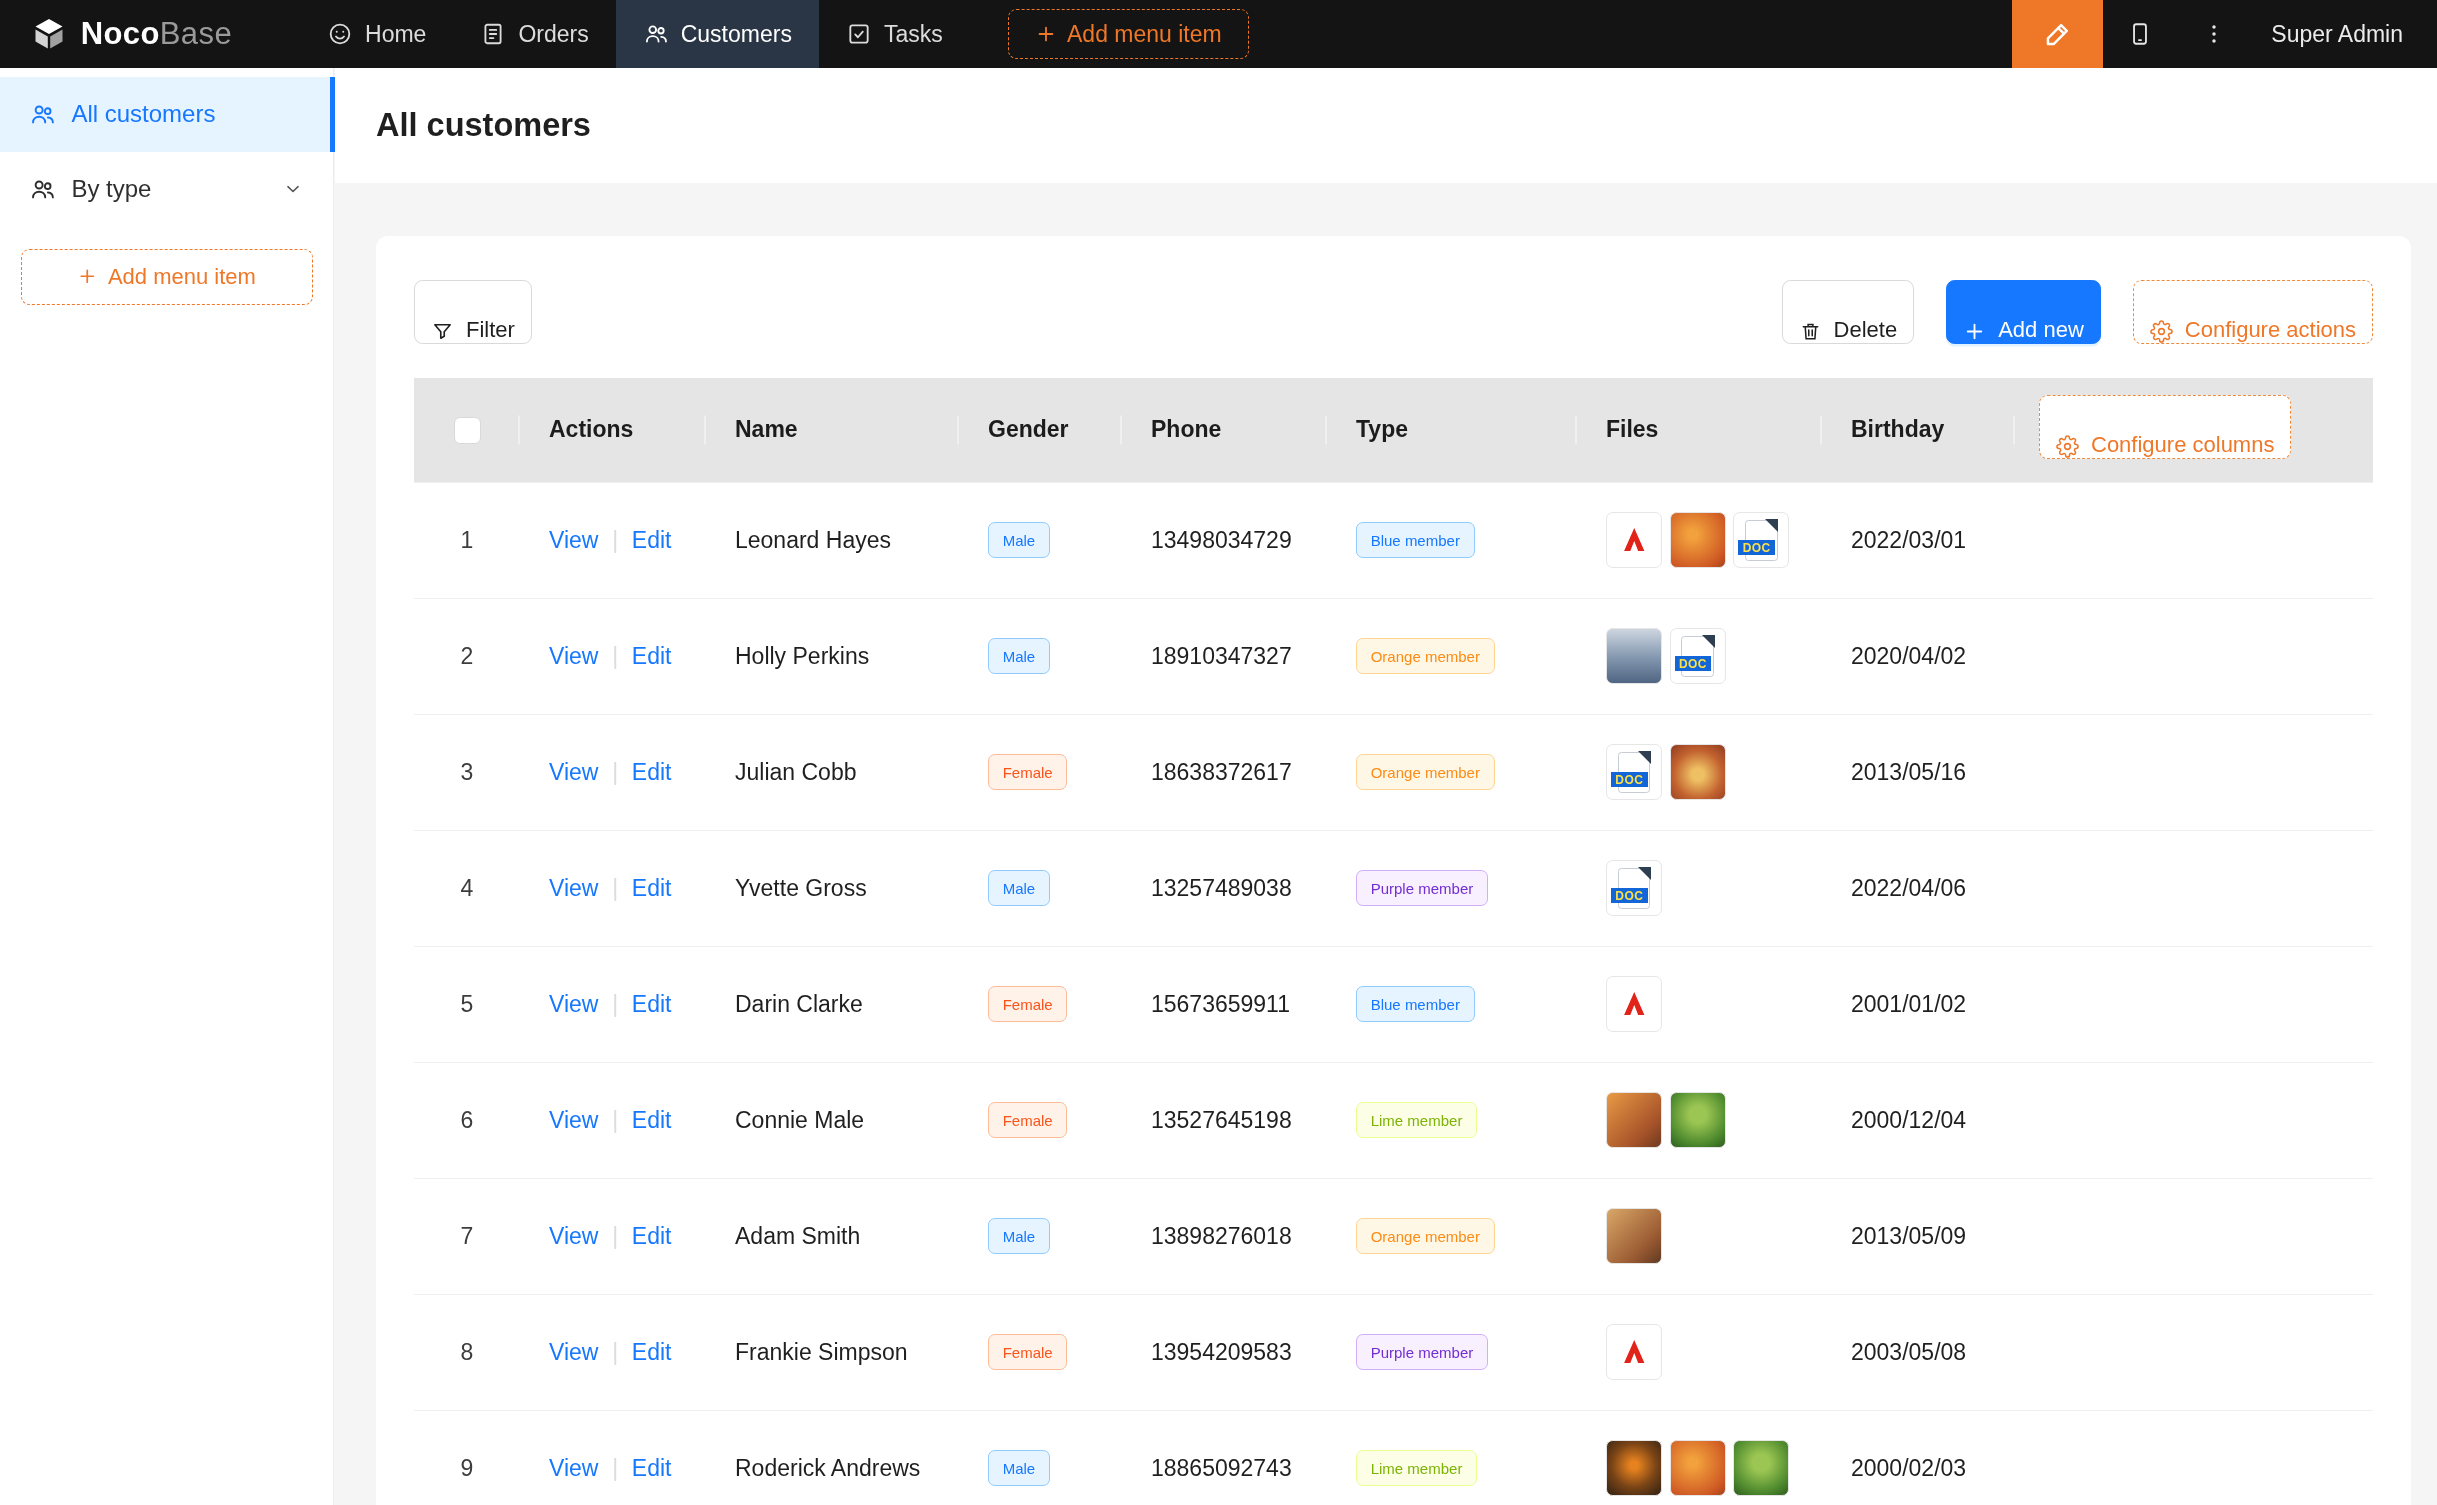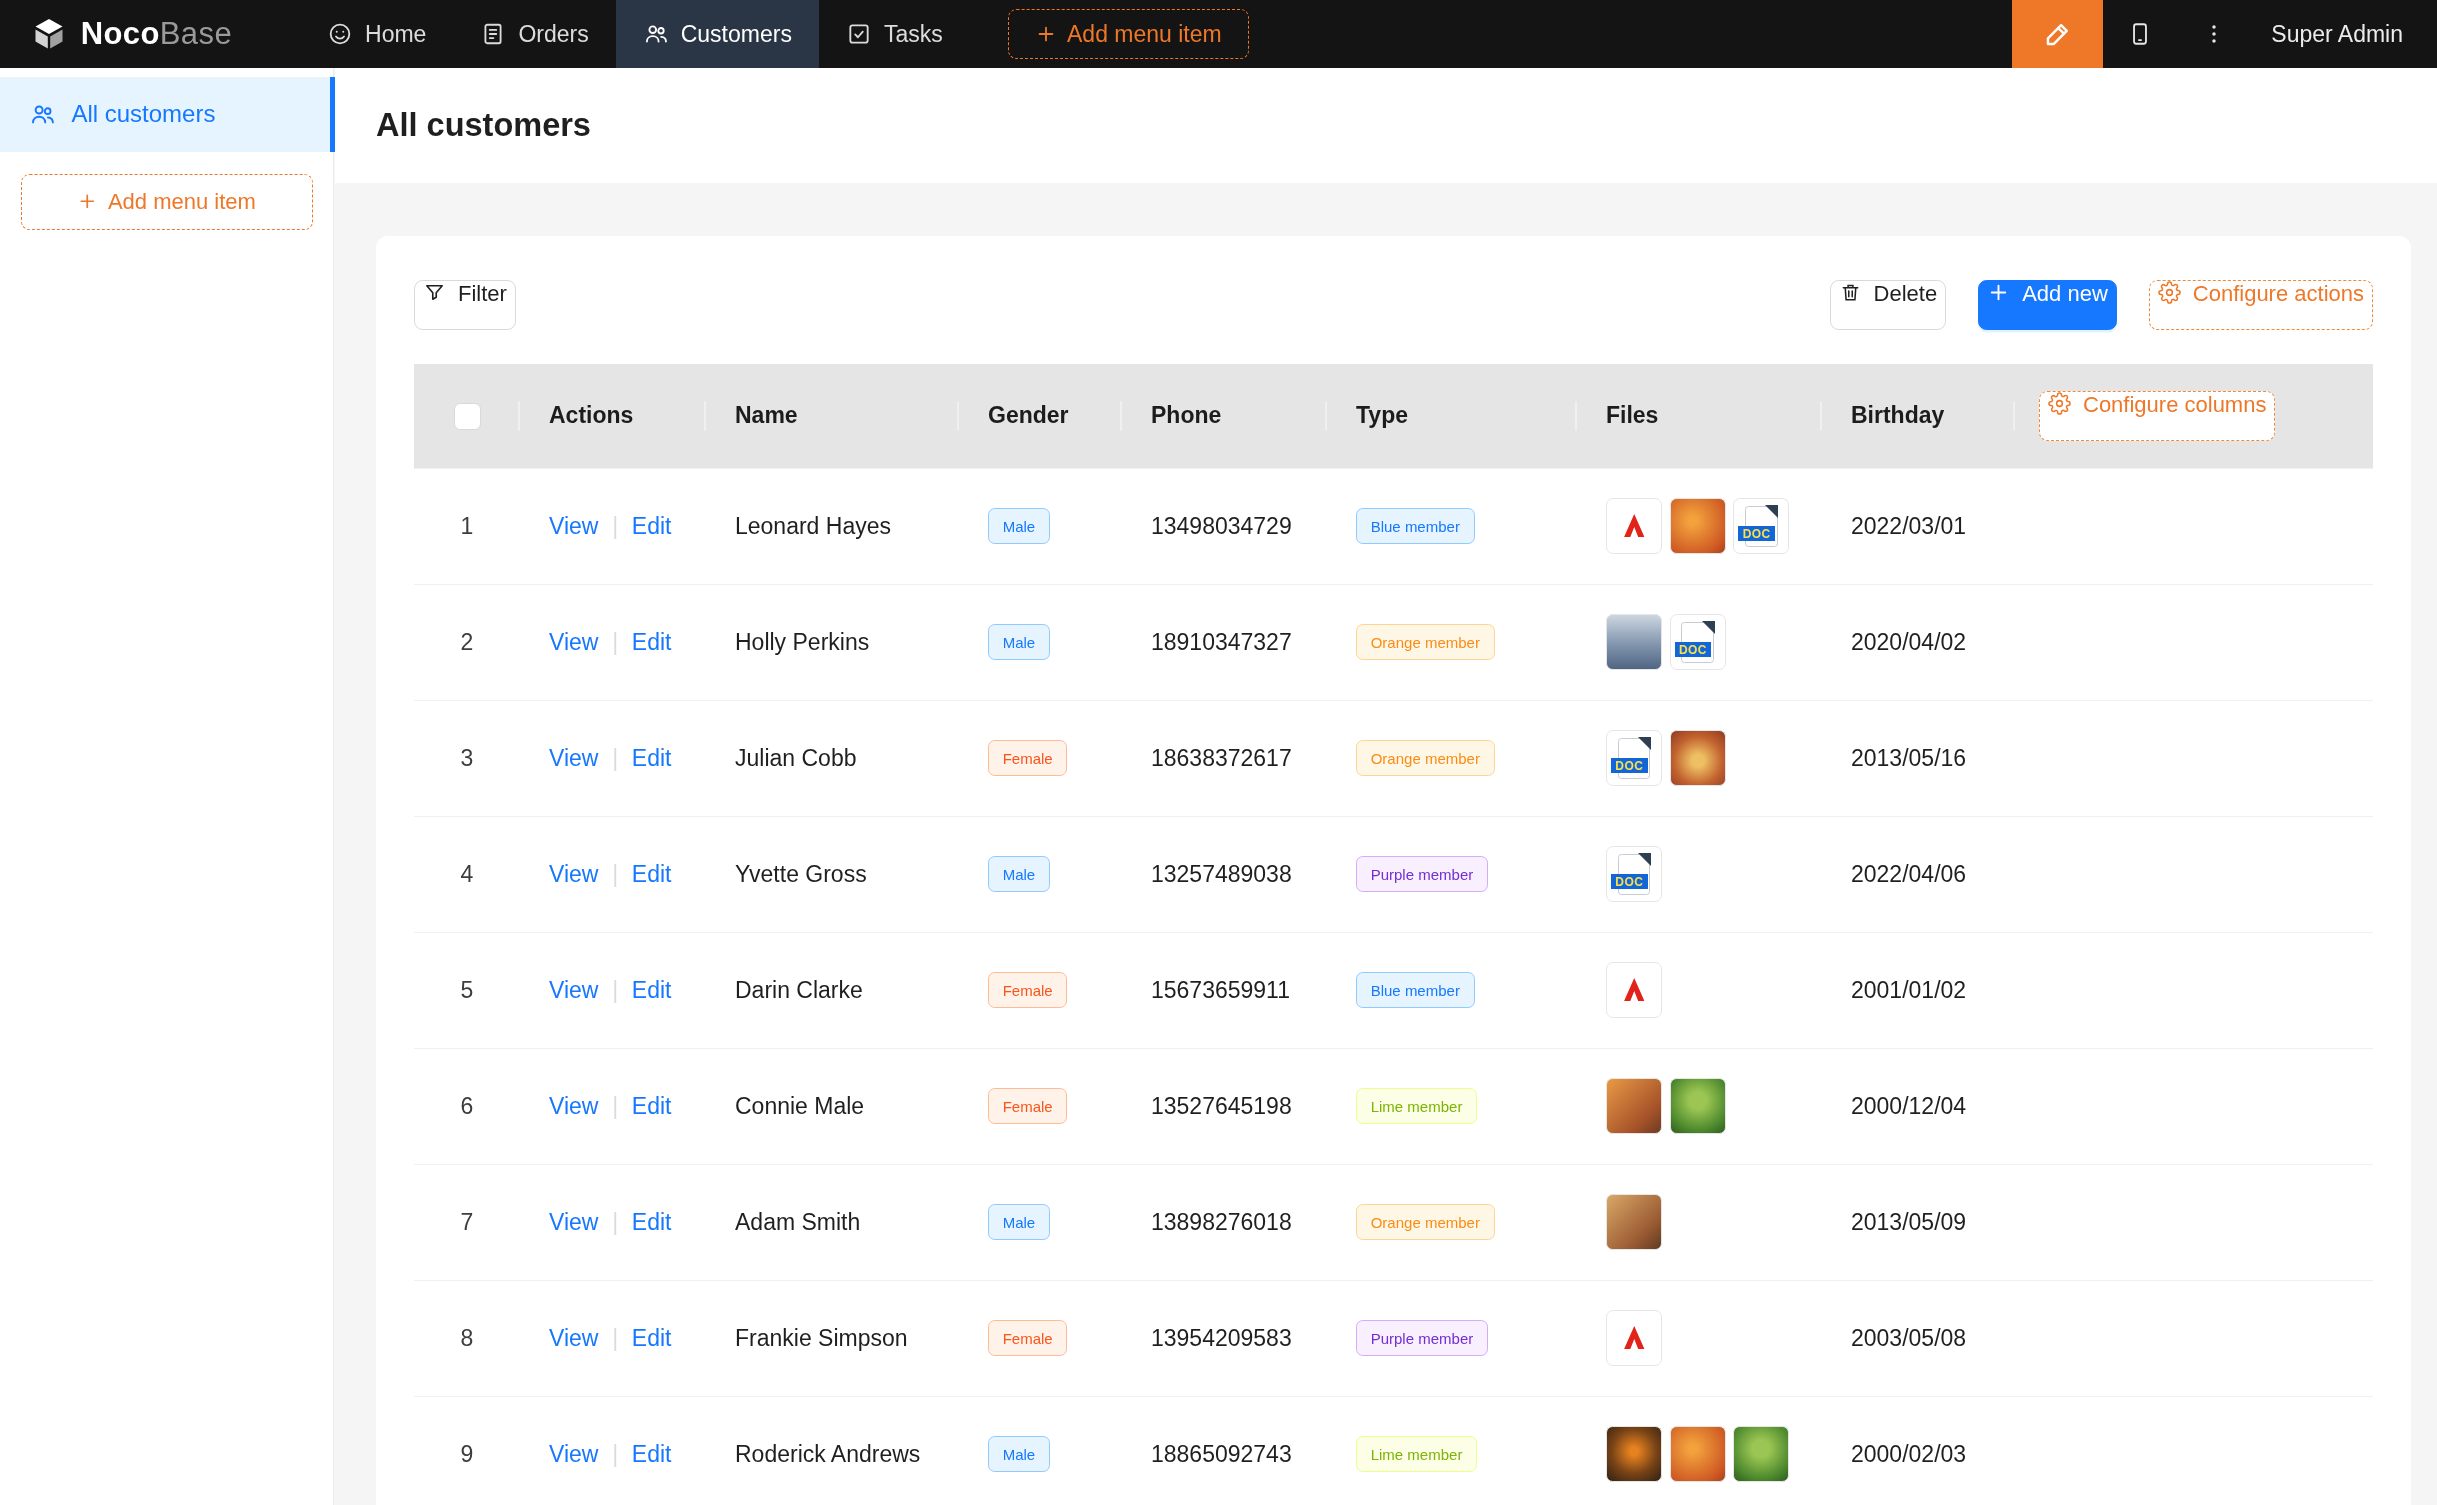--- a/index.html
+++ b/index.html
@@ -40,21 +40,21 @@
   
   .main{margin-left:335px;padding-top:68px}
   .page-header{background:#fff;height:115px;display:flex;align-items:center;padding:0 41px}
   .page-title{font-size:32.5px;font-weight:600;color:#1f1f1f}
   .content{padding:53px 27px 0 41px}
   .card{background:#fff;border-radius:12px;padding:44px 38px 38px}
 
   
   .toolbar{display:flex;align-items:center}
   .toolbar-right{margin-left:auto;display:flex;align-items:center;gap:32px}
-  .btn{display:inline-flex;align-items:flex-start;gap:12px;height:50px;padding:0 8px;border-radius:8.6px;font-size:22px;
+  .btn{display:inline-flex;align-items:flex-end;gap:12px;height:64px;padding:0 16px;border-radius:8.6px;font-size:22px;
     border:1.7px solid #d9d9d9;background:#fff;color:rgba(0,0,0,.88);cursor:pointer;white-space:nowrap}
   .btn svg{width:23px;height:23px}
   .btn-primary{background:#1677ff;border-color:#1677ff;color:#fff;box-shadow:0 2.6px 0 rgba(5,145,255,.12)}
   .btn-dashed-orange{border:1.7px dashed #ef8a3c;color:#ee7728}
 
   
   table{width:100%;border-collapse:collapse;table-layout:fixed;margin-top:34px}
   col.c-check{width:106px}col.c-actions{width:186px}col.c-name{width:253px}col.c-gender{width:163px}
   col.c-phone{width:205px}col.c-type{width:250px}col.c-files{width:245px}col.c-birthday{width:193px}
   th{font-weight:600;text-align:left;height:104px;border-bottom:1.7px solid #f0f0f0;position:relative;
@@ -181,20 +181,36 @@
       <svg viewBox="0 0 24 24" fill="none" stroke="currentColor" stroke-width="1.7" stroke-linecap="round">
         <circle cx="9" cy="8" r="3.1"></circle>
           <path d="M3.6 19c0-3 2.4-5 5.4-5s5.4 2 5.4 5"></path>
         <circle cx="16.6" cy="9" r="2.5"></circle>
           <path d="M16.8 14.6c2.6.2 4.4 2 4.4 4.4"></path>
       </svg>
     </span>
     <span>All customers</span>
   </div>
 
+  <div class="side-item">
+    <span>
+      <svg viewBox="0 0 24 24" fill="none" stroke="currentColor" stroke-width="1.7" stroke-linecap="round">
+        <circle cx="9" cy="8" r="3.1"></circle>
+          <path d="M3.6 19c0-3 2.4-5 5.4-5s5.4 2 5.4 5"></path>
+        <circle cx="16.6" cy="9" r="2.5"></circle>
+          <path d="M16.8 14.6c2.6.2 4.4 2 4.4 4.4"></path>
+      </svg>
+    </span>
+    <span>By type</span>
+    <span class="side-chev">
+      <svg viewBox="0 0 24 24" fill="none" stroke="#595959" stroke-width="1.8" stroke-linecap="round" stroke-linejoin="round">
+          <path d="M6.5 9.5l5.5 5.2 5.5-5.2"></path>
+        </svg>
+    </span>
+  </div>
 
   <button class="side-add">
     <span>
       <svg viewBox="0 0 24 24" fill="none" stroke="currentColor" stroke-width="2" stroke-linecap="round">
           <path d="M12 5v14M5 12h14"></path>
         </svg>
     </span>
     <span>Add menu item</span>
   </button>
 </aside>

